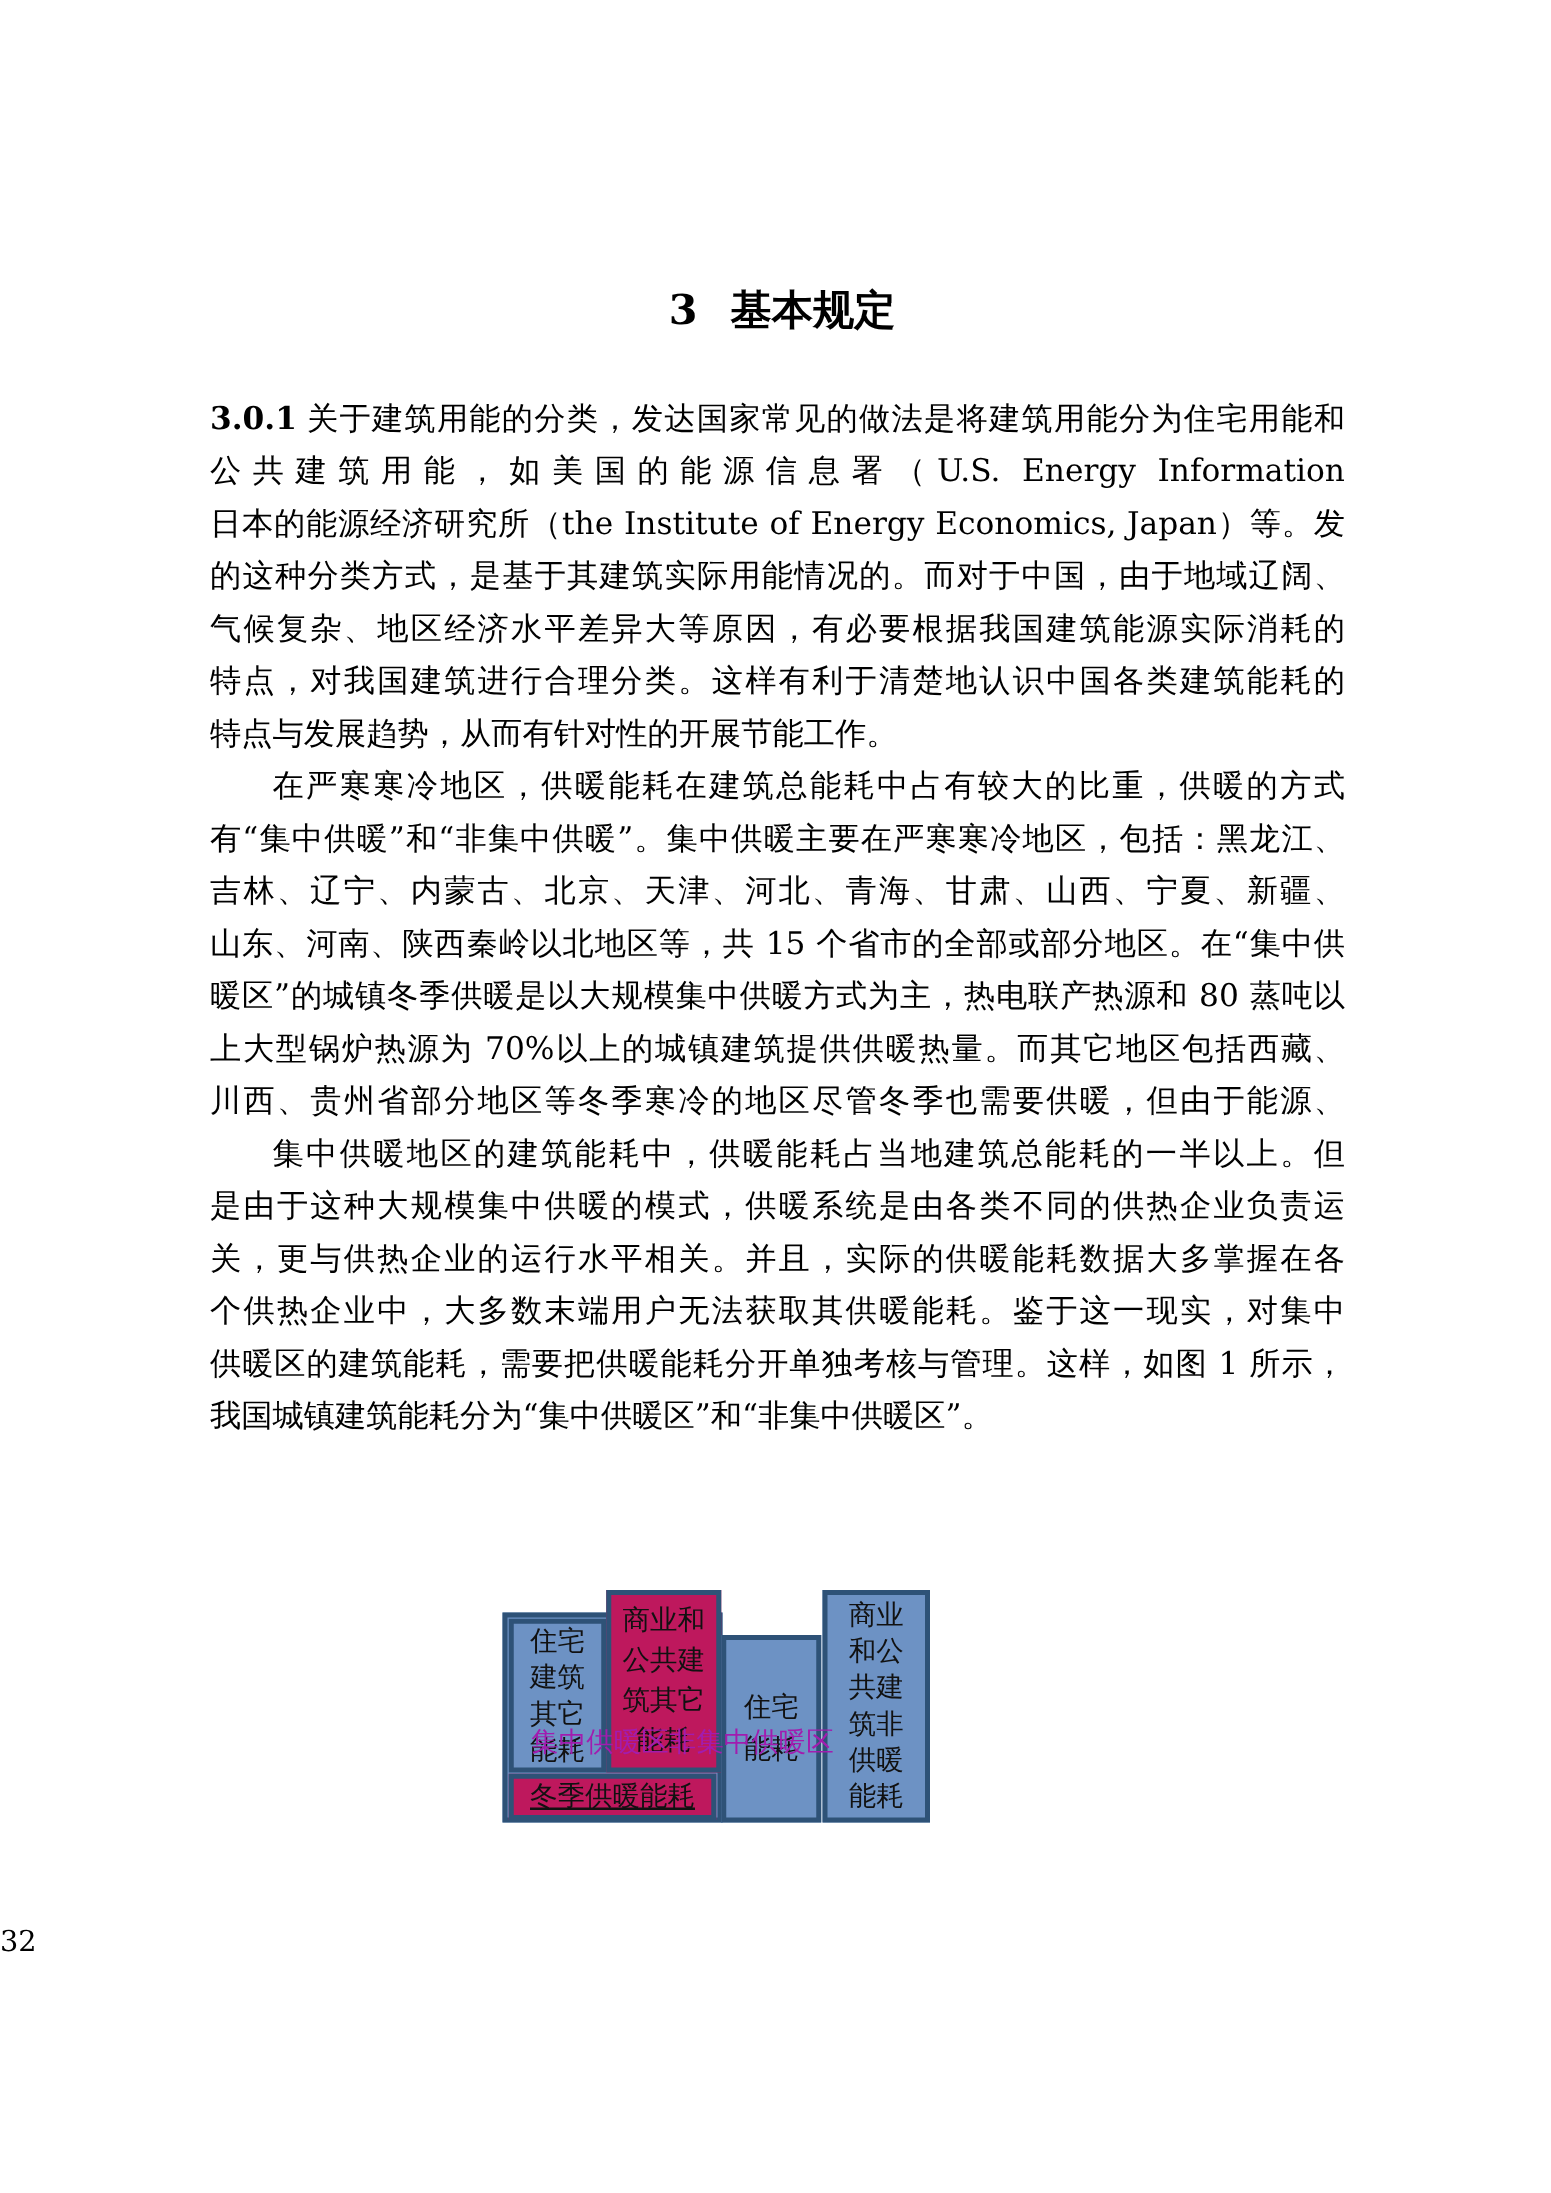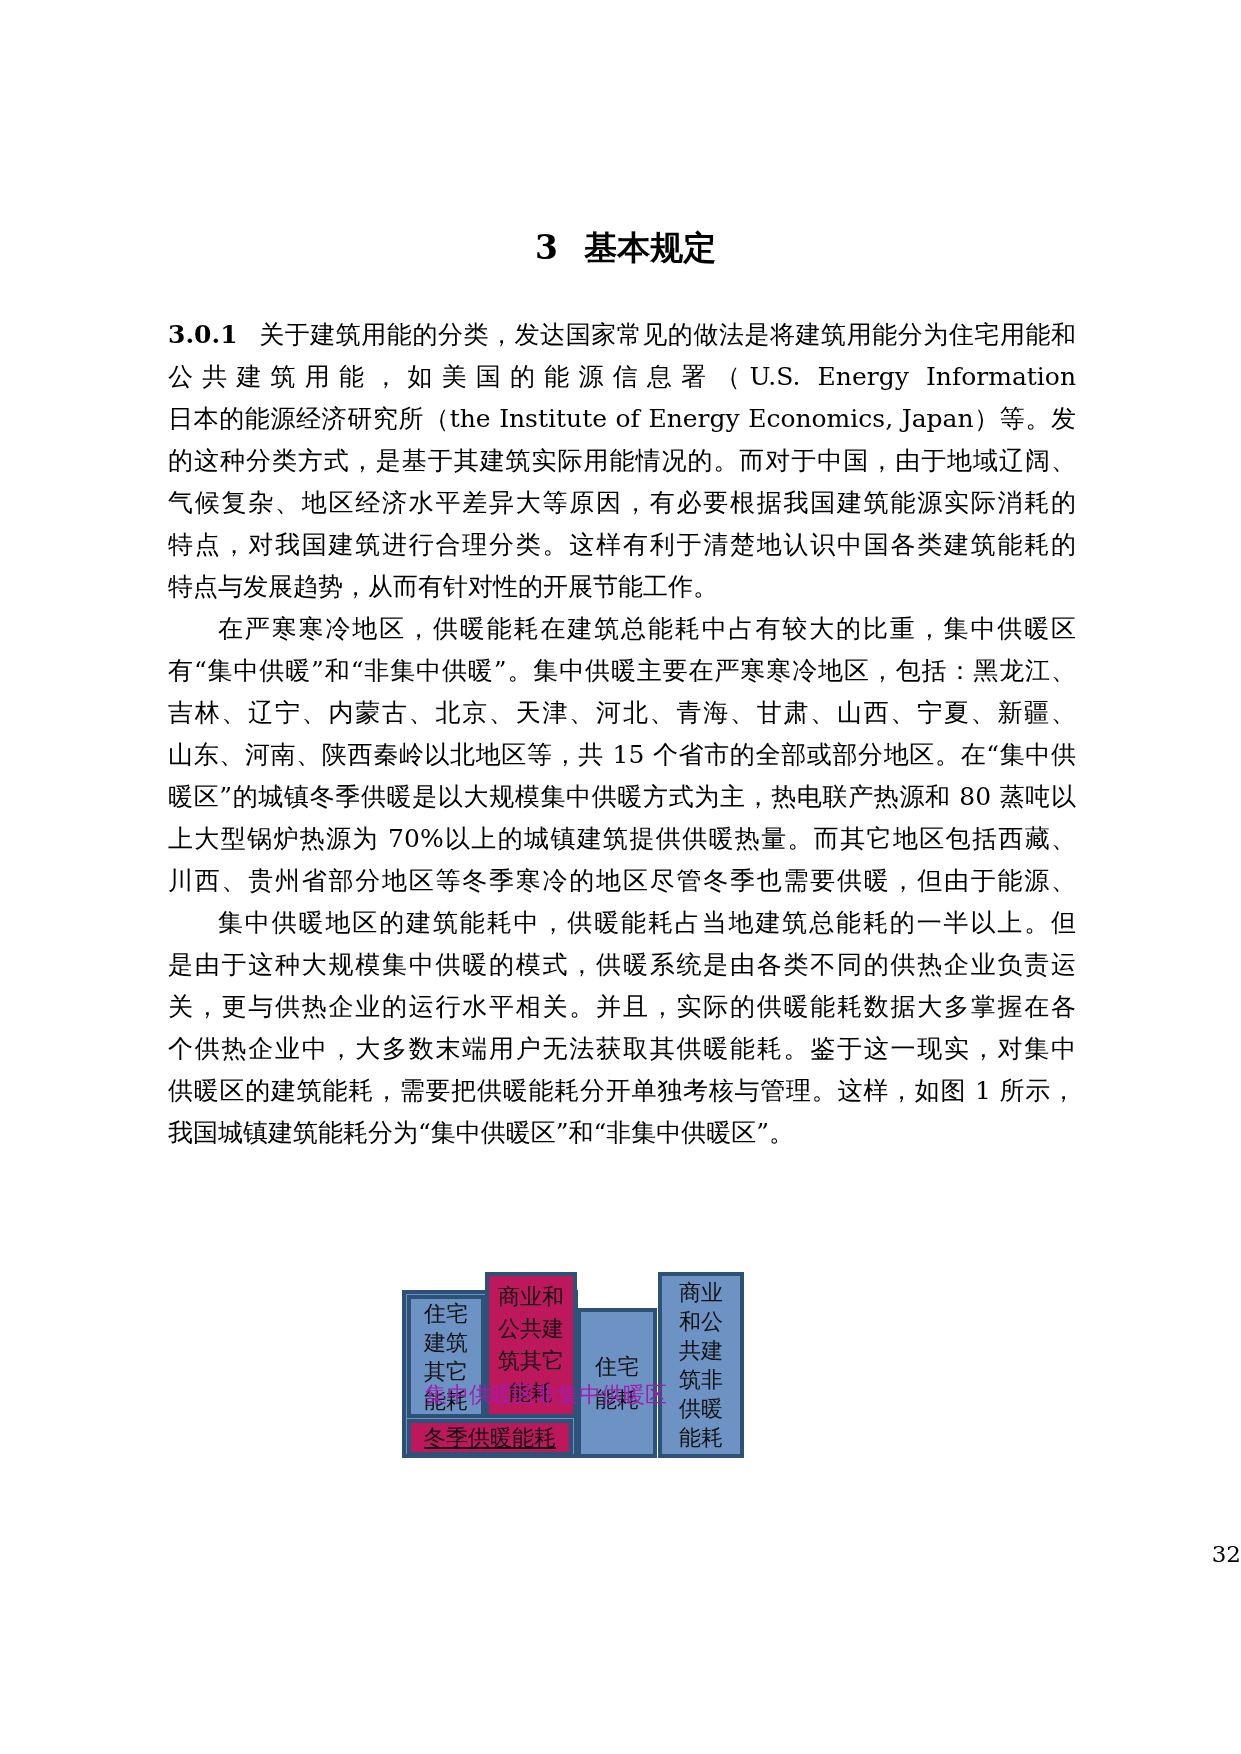--- a/index.html
+++ b/index.html
@@ -17,21 +17,21 @@
     position:absolute; top:314px; left:168px; width:908px;
     font-size:25px;
   }
   .line {
     height:42px; line-height:42px;
     text-align:justify; text-align-last:justify;
     white-space:normal; overflow:hidden;
   }
   .line.end { text-align:left; text-align-last:left; }
   .line.indent { text-indent:50px; }
-  .line b.bp { margin-right:21px; }
+  .line b.bp { margin-right:7px; }
   .figure { position:absolute; left:400px; top:1272px; width:346px; height:188px; }
   .fgroup, .fbox {
     position:absolute; box-sizing:border-box;
     background:#6d92c4; border:4px solid #2e5277;
   }
   .fbox {
     display:flex; align-items:center; justify-content:center;
     text-align:center; white-space:pre-line;
     font-size:22px; line-height:29px; color:#111;
   }
@@ -40,39 +40,39 @@
   .b2 { left:85px;  top:0;     width:92px;  height:146px; line-height:32px; }
   .b3 { left:7px;   top:147px; width:166px; height:37px;  line-height:29px; }
   .b4 { left:177px; top:36px;  width:80px;  height:150px; line-height:33px; }
   .b5 { left:258px; top:0;     width:86px;  height:186px; }
   .fig-caption {
     position:absolute; left:425px; top:1380px;
     font-size:22px; line-height:30px; white-space:nowrap; color:#a21caf;
   }
   .page-number {
     position:absolute; top:1540px; left:0; width:100%;
-    text-align:right; font-size:23px; line-height:28px;
+    text-align:left; font-size:23px; line-height:28px;
   }
 </style>
 </head>
 <body>
 
 <div class="page">
 
   <h1 class="title">3 基本规定</h1>
 
   <div class="body-text">
       <div class="line"><b class="bp">3.0.1</b>关于建筑用能的分类，发达国家常见的做法是将建筑用能分为住宅用能和</div>
       <div class="line">公共建筑用能，如美国的能源信息署（U.S. Energy Information Administration），</div>
       <div class="line">日本的能源经济研究所（the Institute of Energy Economics, Japan）等。发达国家</div>
       <div class="line">的这种分类方式，是基于其建筑实际用能情况的。而对于中国，由于地域辽阔、</div>
       <div class="line">气候复杂、地区经济水平差异大等原因，有必要根据我国建筑能源实际消耗的</div>
       <div class="line">特点，对我国建筑进行合理分类。这样有利于清楚地认识中国各类建筑能耗的</div>
       <div class="line end">特点与发展趋势，从而有针对性的开展节能工作。</div>
-      <div class="line indent">在严寒寒冷地区，供暖能耗在建筑总能耗中占有较大的比重，集中供暖区</div>
+      <div class="line indent">在严寒寒冷地区，供暖能耗在建筑总能耗中占有较大的比重，供暖的方式</div>
       <div class="line">有“集中供暖”和“非集中供暖”。集中供暖主要在严寒寒冷地区，包括：黑龙江、</div>
       <div class="line">吉林、辽宁、内蒙古、北京、天津、河北、青海、甘肃、山西、宁夏、新疆、</div>
       <div class="line">山东、河南、陕西秦岭以北地区等，共 15 个省市的全部或部分地区。在“集中供</div>
       <div class="line">暖区”的城镇冬季供暖是以大规模集中供暖方式为主，热电联产热源和 80 蒸吨以</div>
       <div class="line">上大型锅炉热源为 70%以上的城镇建筑提供供暖热量。而其它地区包括西藏、</div>
       <div class="line">川西、贵州省部分地区等冬季寒冷的地区尽管冬季也需要供暖，但由于能源、</div>
       <div class="line indent">集中供暖地区的建筑能耗中，供暖能耗占当地建筑总能耗的一半以上。但</div>
       <div class="line">是由于这种大规模集中供暖的模式，供暖系统是由各类不同的供热企业负责运</div>
       <div class="line">关，更与供热企业的运行水平相关。并且，实际的供暖能耗数据大多掌握在各</div>
       <div class="line">个供热企业中，大多数末端用户无法获取其供暖能耗。鉴于这一现实，对集中</div>

